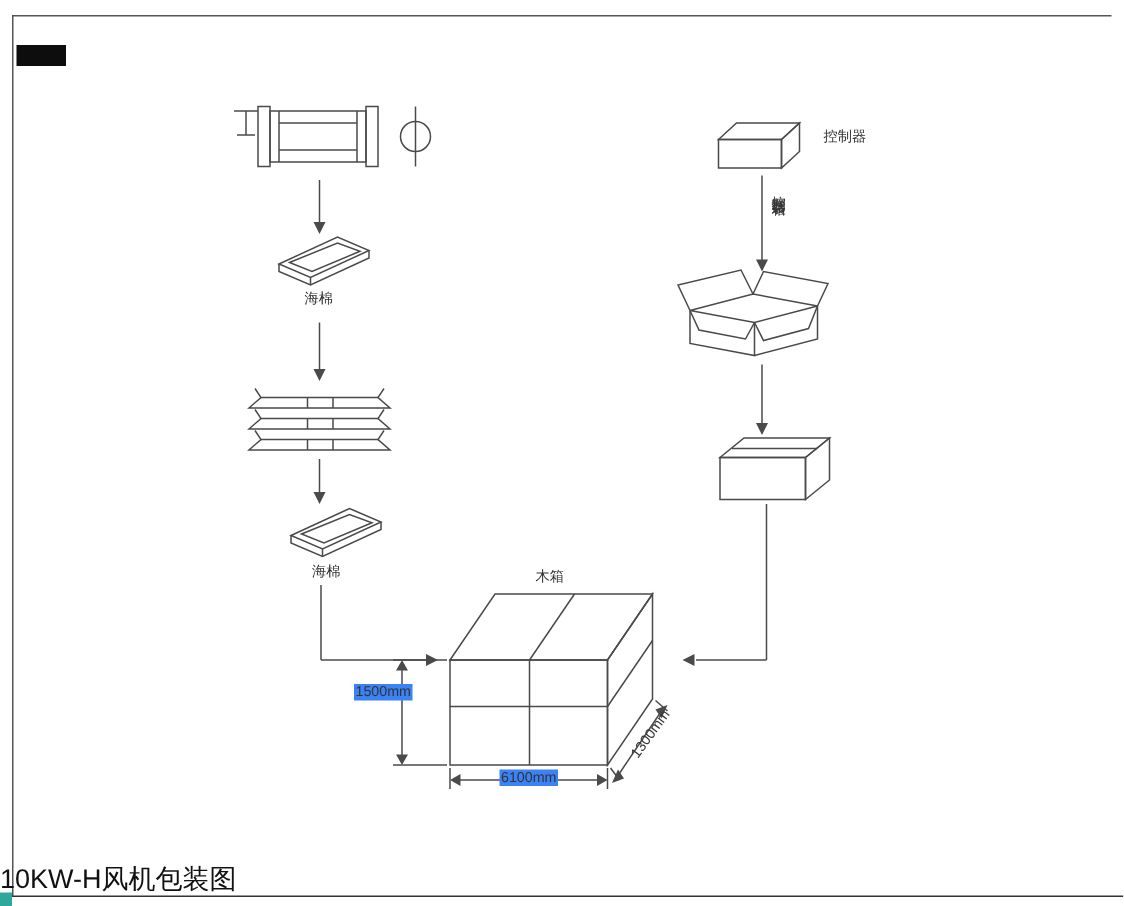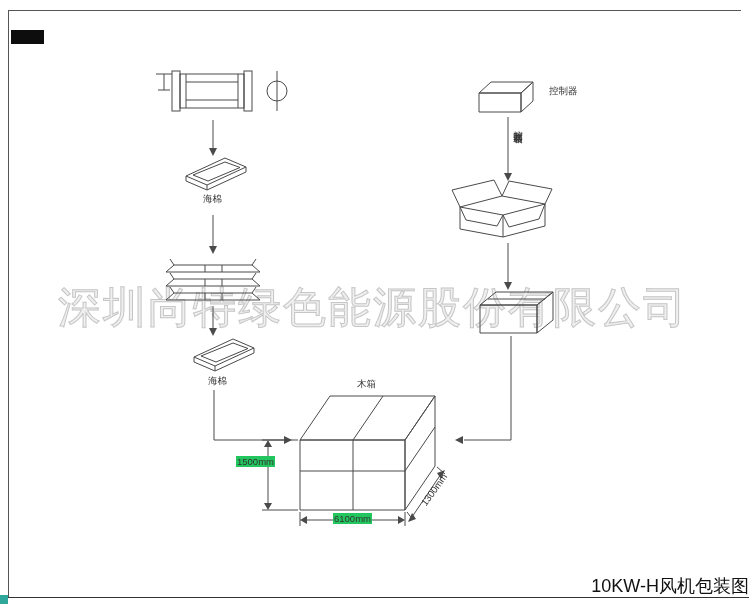--- a/index.html
+++ b/index.html
@@ -10,43 +10,42 @@
   .frame-line { position:absolute; background:#555; }
   .corner-black { position:absolute; left:11px; top:30px; width:33px; height:14px; background:#0d0d0d; }
   .corner-teal  { position:absolute; left:0; top:595px; width:8px; height:9px; background:#2fa79a; }
   .watermark {
     position:absolute; left:58px; top:286px; width:660px;
     font-size:43px; letter-spacing:2px; line-height:1; white-space:nowrap;
     color:#efefef; -webkit-text-stroke:1px #c6c6c6; z-index:1; user-select:none;
   }
   svg.art { position:absolute; left:0; top:0; z-index:2; }
   .lbl { position:absolute; font-size:9.5px; color:#333; white-space:nowrap; z-index:3; }
-  .dim { background:#22c55e; padding:0 1px; }
+  .dim { background:#3b82f6; padding:0 1px; }
   .vtext {
     writing-mode:vertical-rl; text-orientation:upright;
     letter-spacing:1px; z-index:3;
   }
   .dim-rot { width:48px; text-align:center; transform:rotate(-54deg); background:transparent; }
   .title {
-    position:absolute; left:0; top:574px; width:100%; text-align:right;
+    position:absolute; left:0; top:574px; width:100%; text-align:left;
     font-size:18px; color:#111; z-index:3;
   }
 </style>
 </head>
 <body>
 
 <div class="page">
 
   <div class="frame-line" style="left:8px; top:10px; width:733px; height:1px;"></div>
   <div class="frame-line" style="left:8px; top:10px; width:1px; height:588px;"></div>
   <div class="frame-line" style="left:0; top:597px; width:749px; height:1px; background:#333;"></div>
   <div class="corner-black"></div>
   <div class="corner-teal"></div>
 
-  <div class="watermark">深圳尚特绿色能源股份有限公司</div>
 
   <svg class="art" width="749" height="604" viewBox="0 0 749 604">
     <g stroke="#4a4a4a" fill="none" stroke-width="1">
 
       <g>
         <line x1="156" y1="74" x2="172" y2="74"></line>
         <line x1="164" y1="74" x2="164" y2="90"></line>
         <line x1="158" y1="90" x2="170" y2="90"></line>
         <rect x="172" y="71" width="8" height="40"></rect>
         <rect x="244" y="71" width="8" height="40"></rect>

